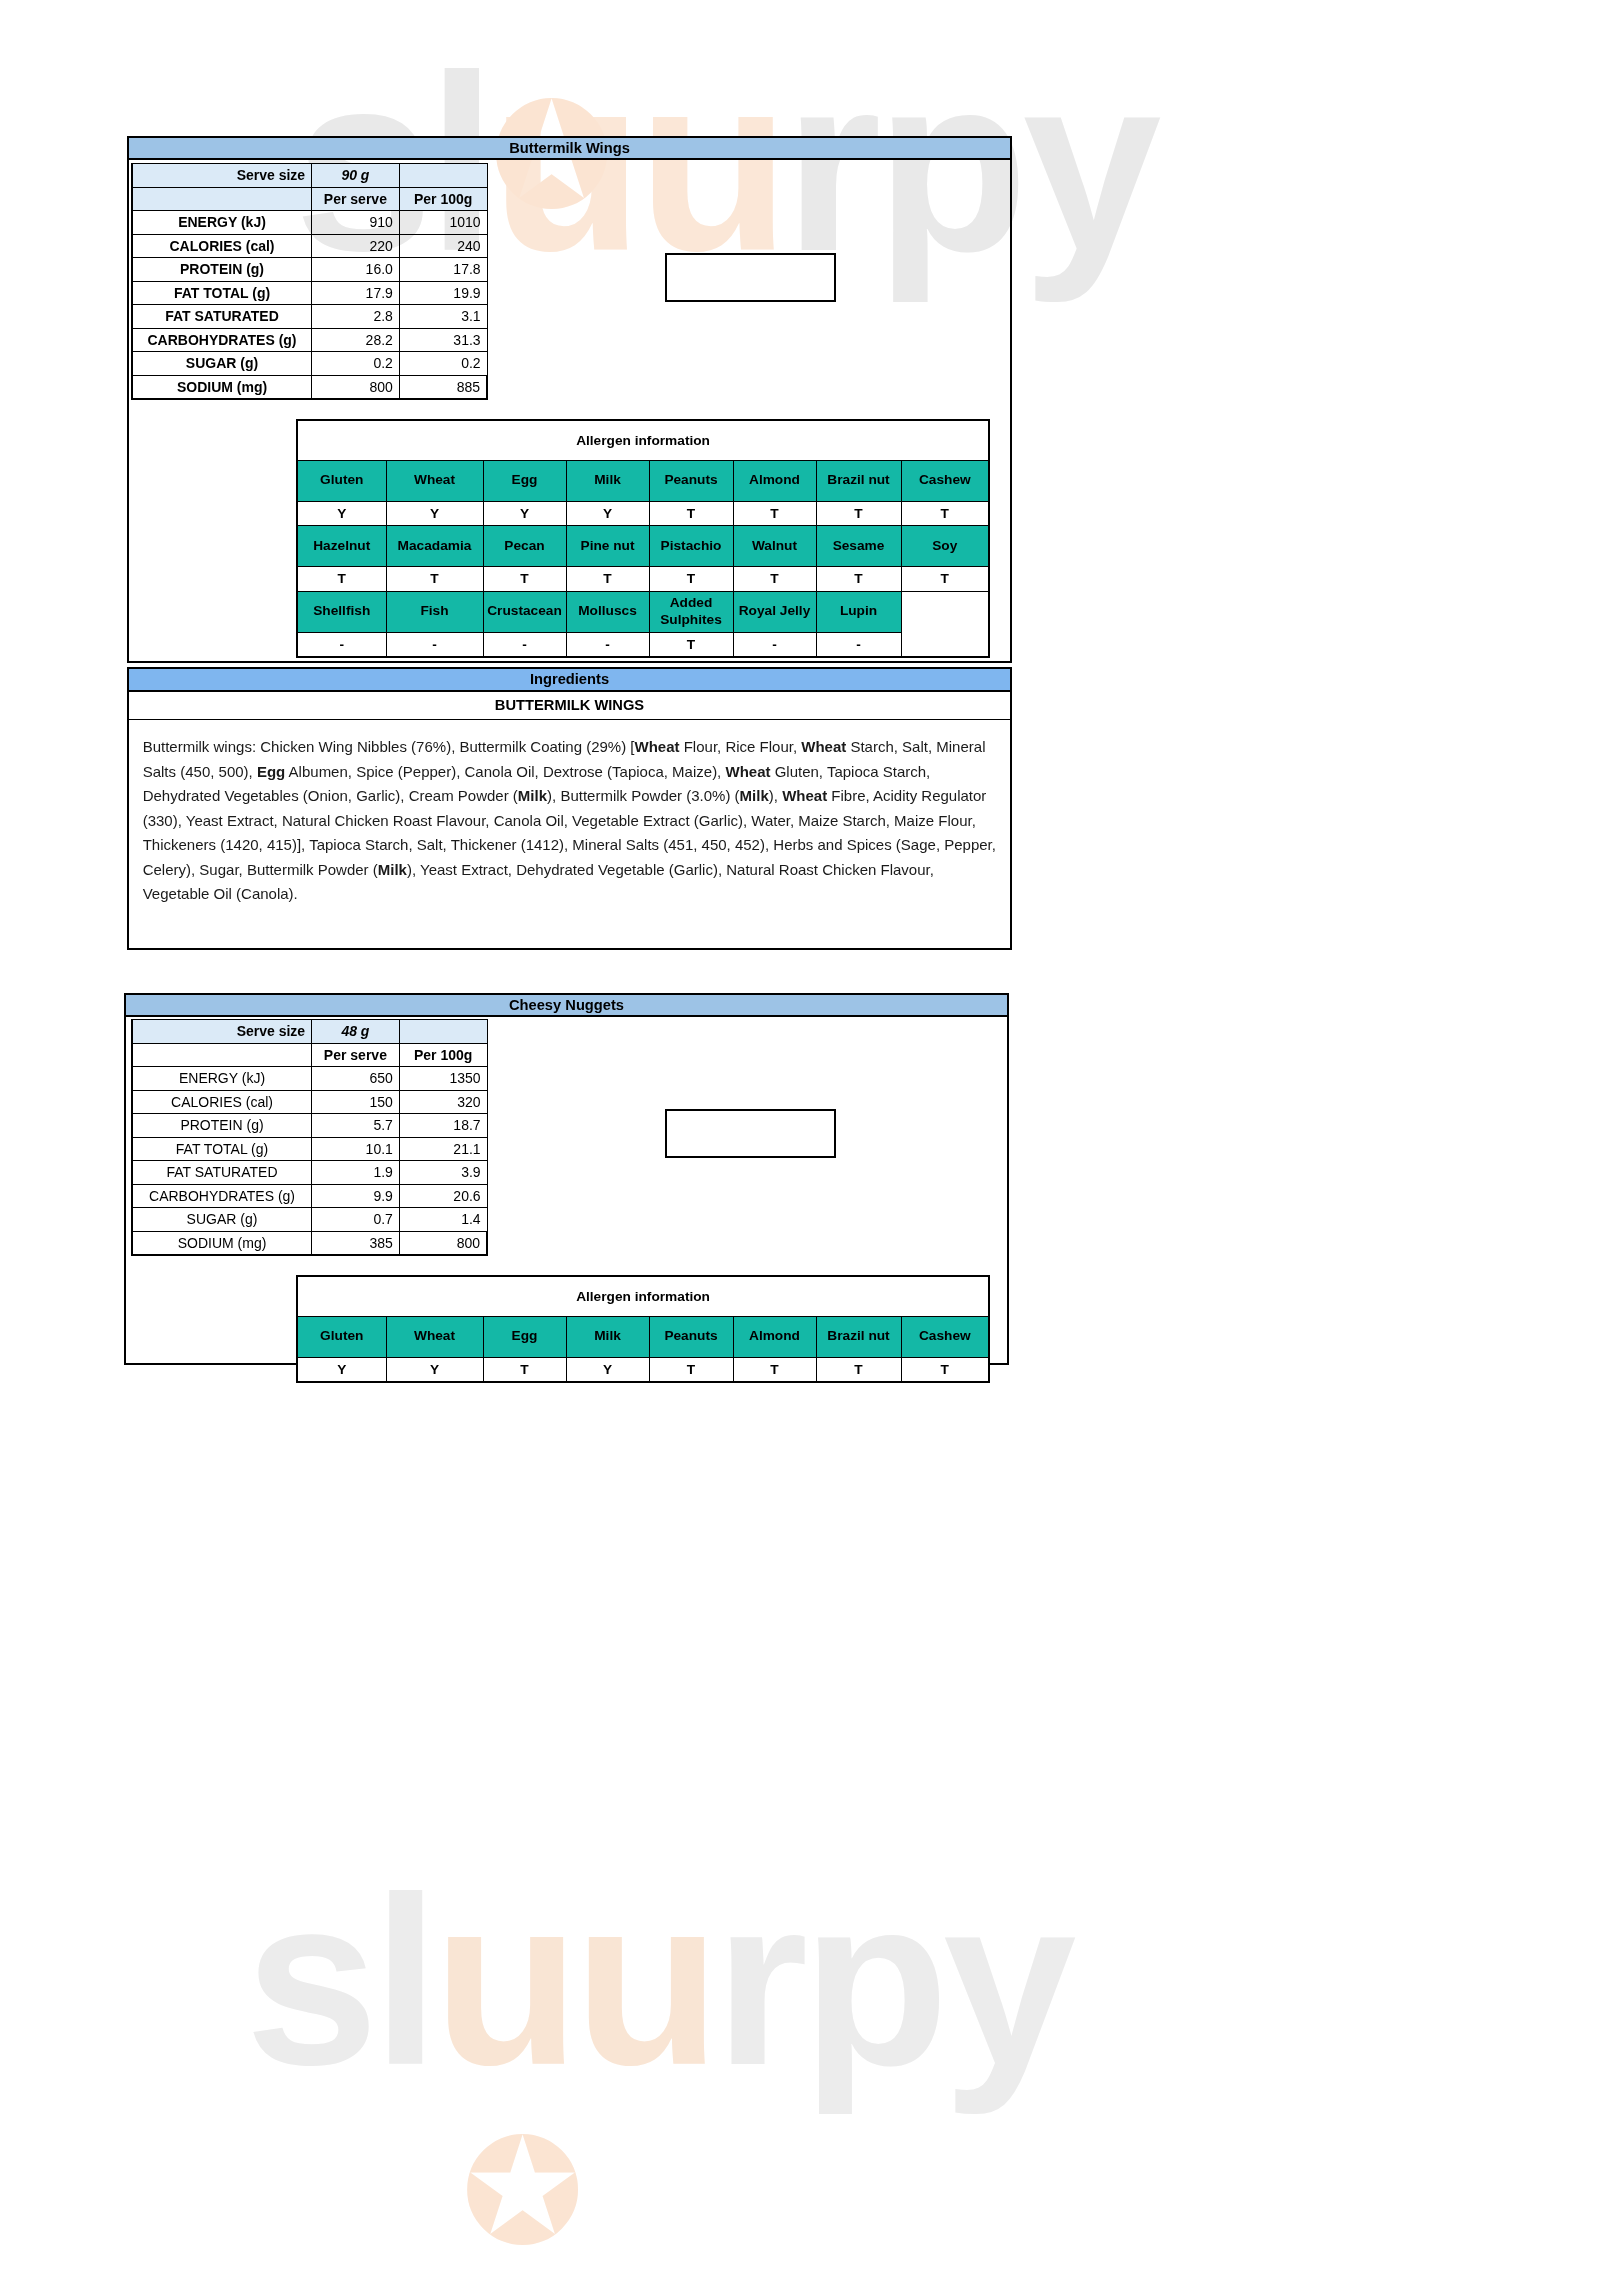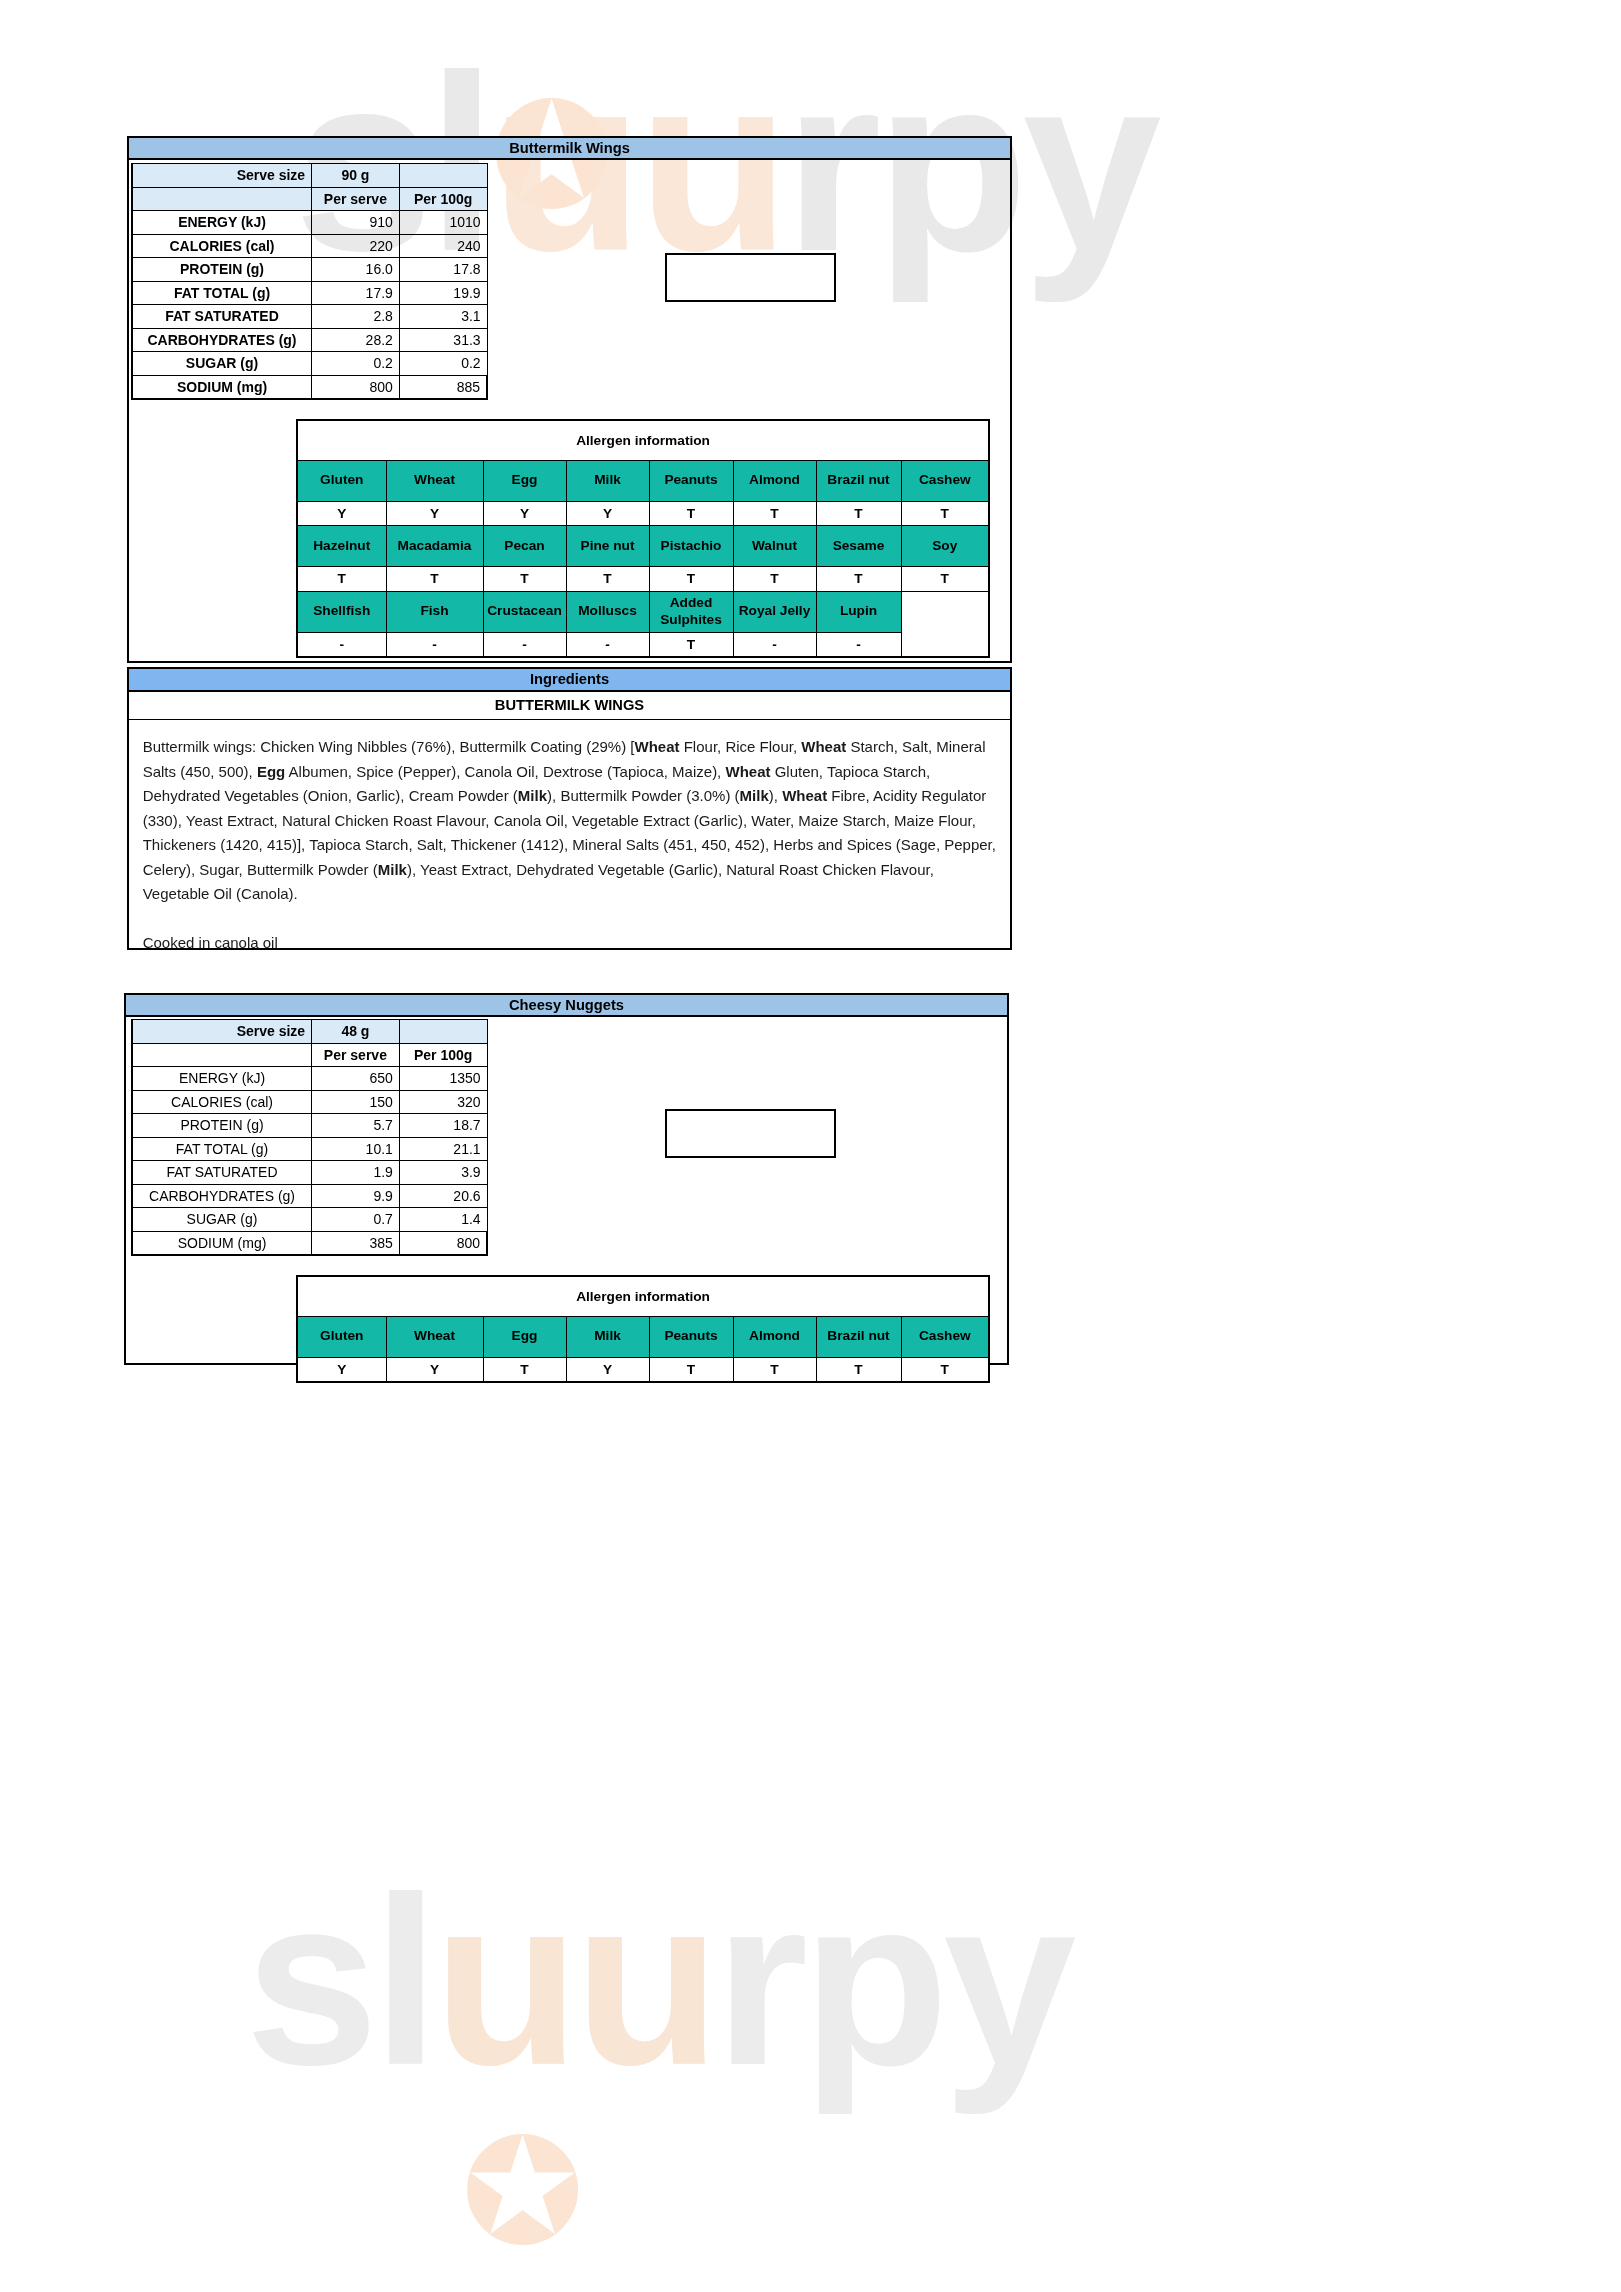--- a/index.html
+++ b/index.html
@@ -109,20 +109,21 @@
   }
   .nutri .hdr-serve {
     background: #dbeaf7;
     font-weight: 700;
     text-align: right;
   }
   .nutri .hdr-val {
     background: #dbeaf7;
     font-weight: 700;
     text-align: center;
+    font-style: italic;
   }
   .nutri .hdr-blank {
     background: #dbeaf7;
   }
   .nutri .hdr-col {
     background: #dbeaf7;
     font-weight: 700;
     text-align: center;
   }
   .nutri.bold .lbl { font-weight: 700; }
@@ -357,21 +358,20 @@
       </tr>
     </tbody>
   </table>
 
   <div class="banner ingredients-banner" style="position:absolute; left:127px; top:667px; width:885px;">Ingredients</div>
 
   <div class="ing-panel" style="left:127px; top:690px; width:885px; height:260px;">
     <div class="ing-sub">BUTTERMILK WINGS</div>
     <div class="ing-body">
       <div>Buttermilk wings: Chicken Wing Nibbles (76%), Buttermilk Coating (29%) [<b>Wheat</b> Flour, Rice Flour, <b>Wheat</b> Starch, Salt, Mineral Salts (450, 500), <b>Egg</b> Albumen, Spice (Pepper), Canola Oil, Dextrose (Tapioca, Maize), <b>Wheat</b> Gluten, Tapioca Starch, Dehydrated Vegetables (Onion, Garlic), Cream Powder (<b>Milk</b>), Buttermilk Powder (3.0%) (<b>Milk</b>), <b>Wheat</b> Fibre, Acidity Regulator (330), Yeast Extract, Natural Chicken Roast Flavour, Canola Oil, Vegetable Extract (Garlic), Water, Maize Starch, Maize Flour, Thickeners (1420, 415)], Tapioca Starch, Salt, Thickener (1412), Mineral Salts (451, 450, 452), Herbs and Spices (Sage, Pepper, Celery), Sugar, Buttermilk Powder (<b>Milk</b>), Yeast Extract, Dehydrated Vegetable (Garlic), Natural Roast Chicken Flavour, Vegetable Oil (Canola).</div>
-      <div class="ing-note">Cooked in canola oil</div>
     </div>
   </div>
 
   <div class="panel" id="p2-panel" style="left:124px; top:993px; width:885px; height:372px;">
     <div class="banner">Cheesy Nuggets</div>
   </div>
 
   <table class="nutri" id="p2-nutri" style="left:131px; top:1019px; width:357px;">
     <tbody>
       <tr>

